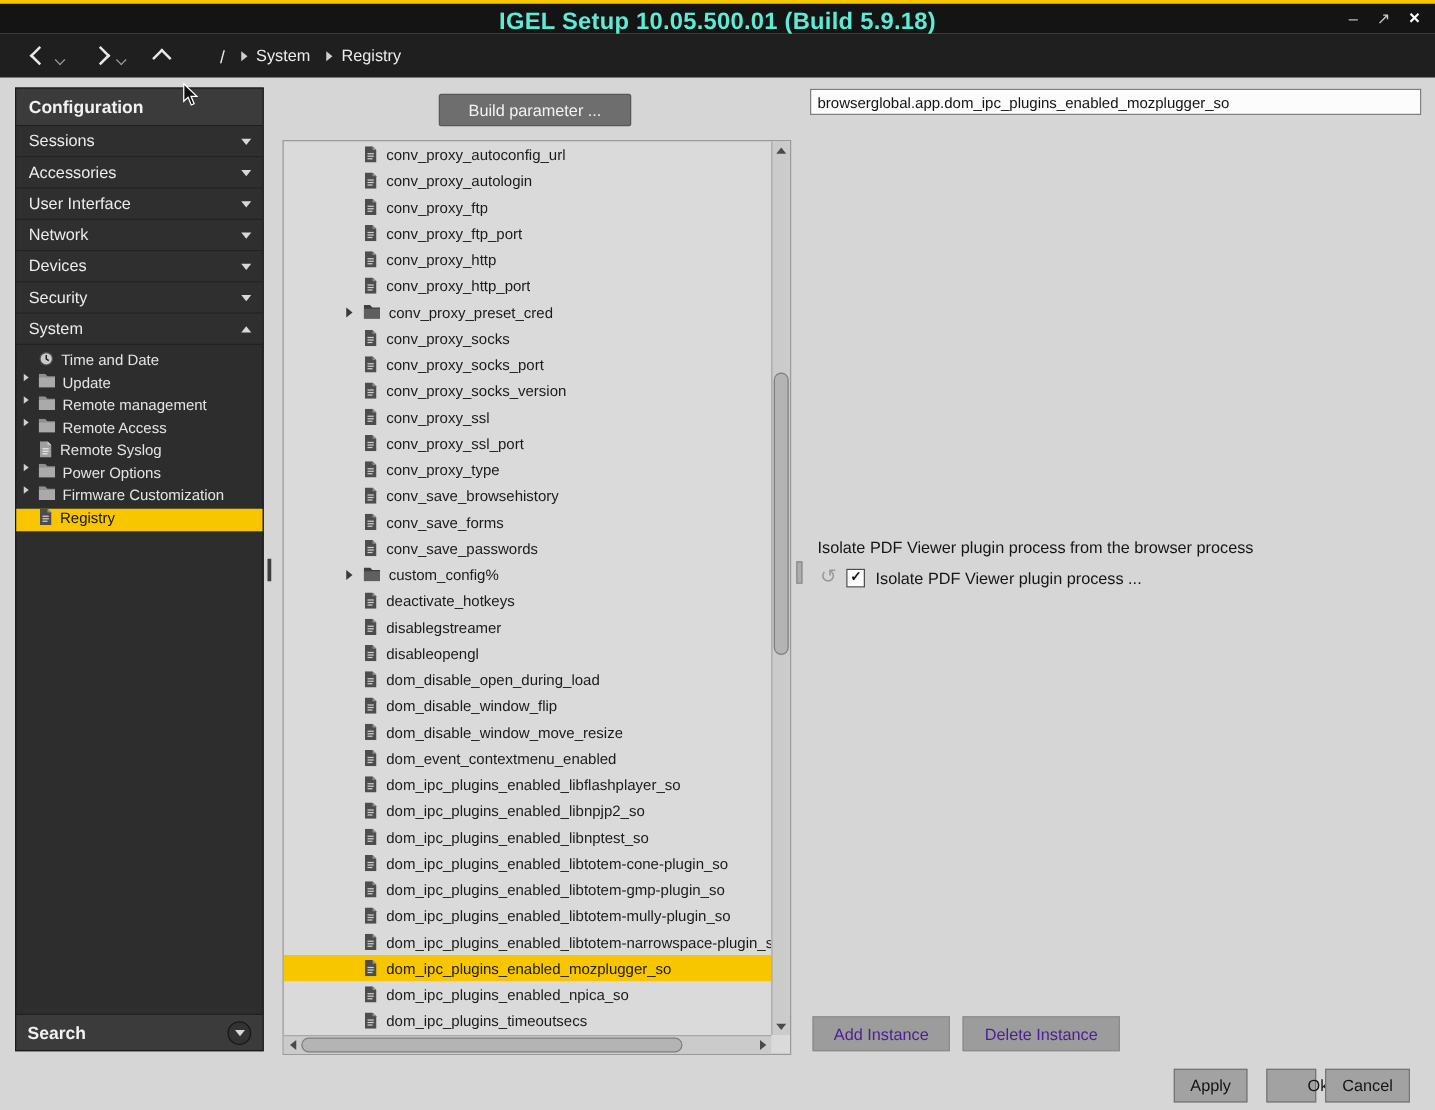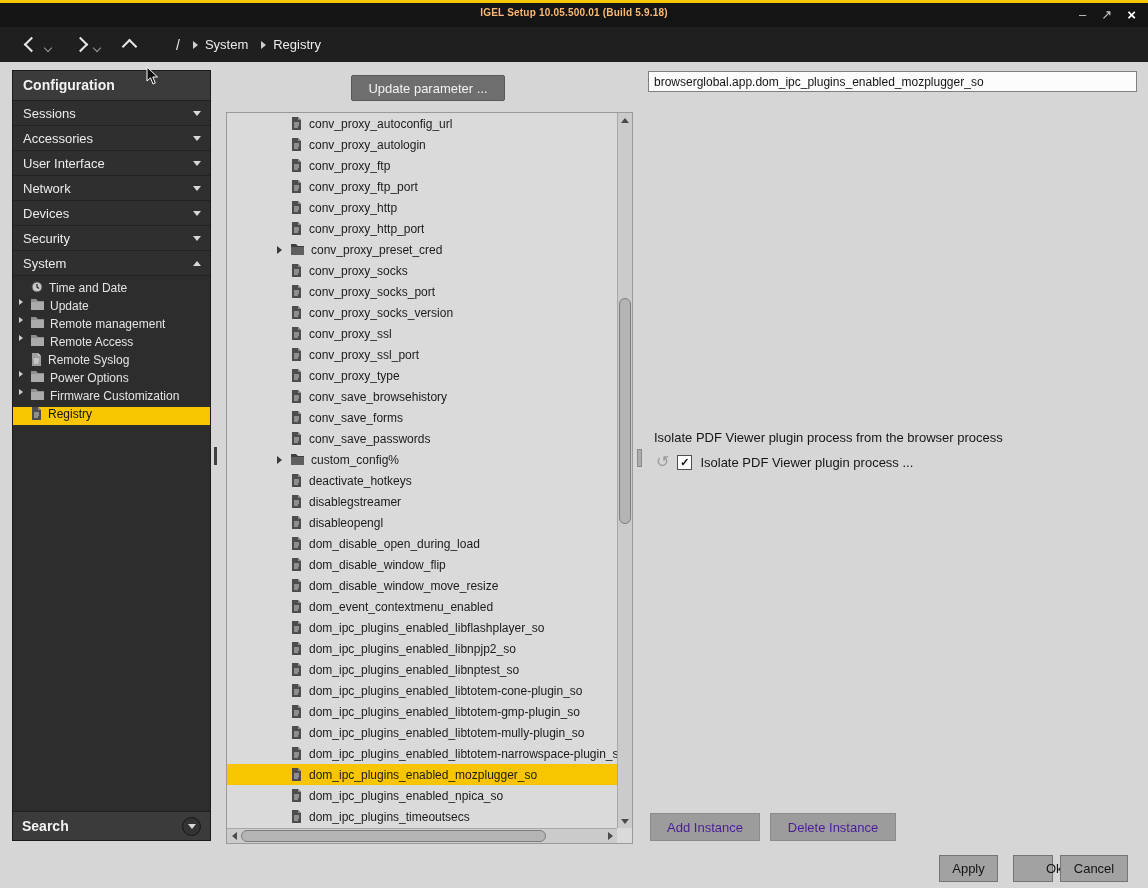--- a/index.html
+++ b/index.html
@@ -2,22 +2,22 @@
 <html style="--accent: #f7c600;"><head>
 <meta charset="utf-8">
 <style>
   html,body{margin:0;padding:0;width:1148px;height:888px;overflow:hidden;background:#d6d6d6;}
   .app{position:relative;width:1148px;height:888px;font-family:"Liberation Sans",sans-serif;
        -webkit-font-smoothing:antialiased;}
 
   
   .titlebar{position:absolute;left:0;top:0;width:100%;height:27px;background:#141414;
             border-top:3px solid var(--accent,#f7c600);box-sizing:border-box;}
-  .title{position:absolute;left:0;top:4px;width:100%;text-align:center;color:#fdba74;
-         font-size:10px;font-weight:bold;letter-spacing:.2px;}
+  .title{position:absolute;left:0;top:4px;width:100%;text-align:center;color:#5eead4;
+         font-size:19px;font-weight:bold;letter-spacing:.2px;}
   .win-controls{position:absolute;right:12px;top:4px;display:flex;gap:15px;align-items:center;}
   .wc{color:#c9c9c9;font-size:13px;line-height:16px;cursor:default;}
   .wc.close{color:#ffffff;font-size:15px;font-weight:bold;}
 
   
   .navbar{position:absolute;left:0;top:27px;width:100%;height:35px;background:#1f1f1f;
           display:flex;align-items:center;padding-left:20px;box-sizing:border-box;color:#e8e8e8;}
   .navbtn{display:flex;align-items:center;justify-content:center;width:22px;height:24px;}
   .chev{display:inline-block;width:9px;height:9px;border-left:2px solid #e8e8e8;border-bottom:2px solid #e8e8e8;}
   .chev.left{transform:rotate(45deg);}
@@ -240,21 +240,21 @@
     <div class="side-search">
       <span>Search</span>
       <span class="search-toggle">
           <span class="tri-down"></span>
         </span>
     </div>
   </div>
 
   <div class="splitter-handle leftsp"></div>
 
-  <button class="search-param-btn">Update parameter ...</button>
+  <button class="search-param-btn">Build parameter ...</button>
 
   <div class="tree-panel">
     <div class="tree-list">
         <div class="mrow">
           <span class="arrow-m"></span>
           <svg class="ic" width="11" height="13" viewBox="0 0 11 13">
             <path d="M1 0h6l3 3v10H1z" fill="#4d4d4d"></path>
             <path d="M7 0l3 3H7z" fill="#8d8d8d"></path>
             <rect x="3" y="5.5" width="5" height="1" fill="#cfcfcf"></rect>
             <rect x="3" y="7.5" width="5" height="1" fill="#cfcfcf"></rect>

